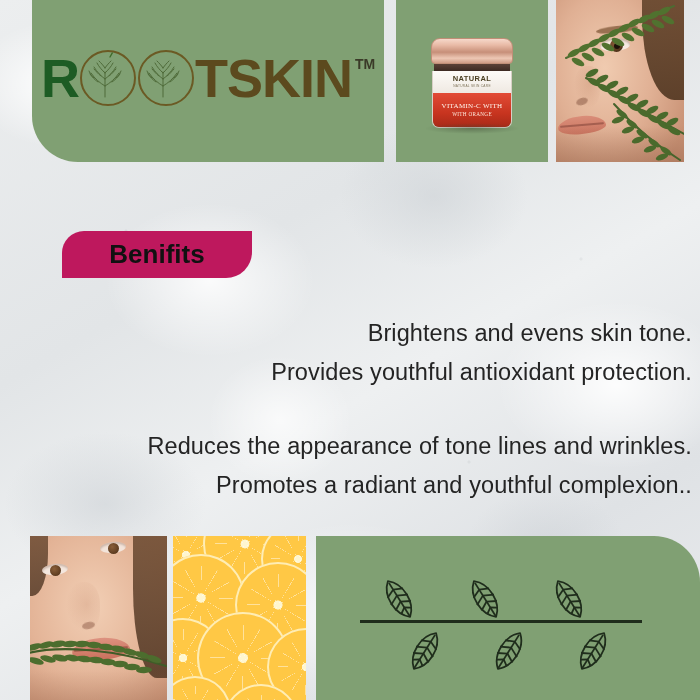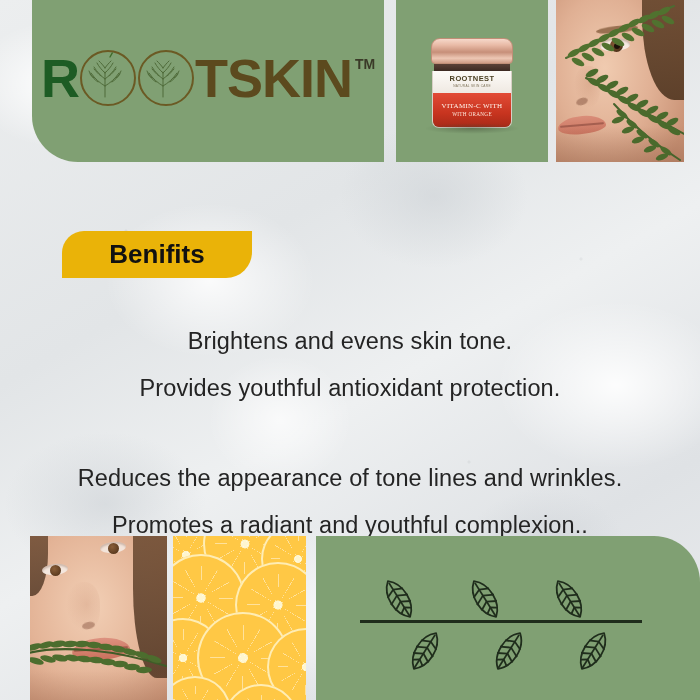--- a/index.html
+++ b/index.html
@@ -164,35 +164,35 @@
     position:absolute;left:0;bottom:0;width:100%;height:36px;
     background:linear-gradient(180deg, rgba(180,125,95,0), rgba(150,100,75,.45));
   }
 
   
   .frond{position:absolute;}
 
   
   .benifits-badge{
     position:absolute;left:62px;top:231px;width:190px;height:47px;
-    background:#eab308;border-radius:22px 0 0 22px;
+    background:#be185d;border-radius:22px 0 0 22px;
     border-top-left-radius:22px;border-bottom-right-radius:26px;
     border-top-right-radius:0;border-bottom-left-radius:0;
     display:flex;align-items:center;justify-content:center;
   }
   .benifits-badge span{
     font-size:26px;font-weight:700;color:#111;letter-spacing:0;
   }
 
   
   .benefits-text{
     position:absolute;left:0;top:310px;width:700px;text-align:center;
     color:#242424;font-size:23.5px;line-height:1.33;letter-spacing:.1px;
   }
-  .benefits-text .para{margin:16px;}
+  .benefits-text .para{margin:8px;text-align:right;}
   .benefits-text .gap{height:26px;}
 
   
   .bottom-model{
     position:absolute;left:30px;top:536px;width:137px;height:174px;
     overflow:hidden;background:#dcbaa0;
   }
   .bm-skin{
     position:absolute;inset:0;
     background:
@@ -338,21 +338,21 @@
       <span class="tm" data-interactable="false">TM</span>
     </div>
   </div>
 
   <div class="product-panel" data-interactable="false">
     <div class="jar" data-interactable="false">
       <div class="jar-lid" data-interactable="false"></div>
       <div class="jar-neck" data-interactable="false"></div>
       <div class="jar-body" data-interactable="false">
         <div class="jar-white" data-interactable="false">
-          <div class="jar-brand" data-interactable="false">ROOTNEST</div>
+          <div class="jar-brand" data-interactable="false">NATURAL</div>
           <div class="jar-sub" data-interactable="false">NATURAL SKIN CARE</div>
         </div>
         <div class="jar-red" data-interactable="false">
           <div class="jar-title" data-interactable="false">VITAMIN-C WITH</div>
           <div class="jar-title2" data-interactable="false">WITH ORANGE</div>
         </div>
       </div>
       <div class="jar-shadow" data-interactable="false"></div>
     </div>
   </div>

